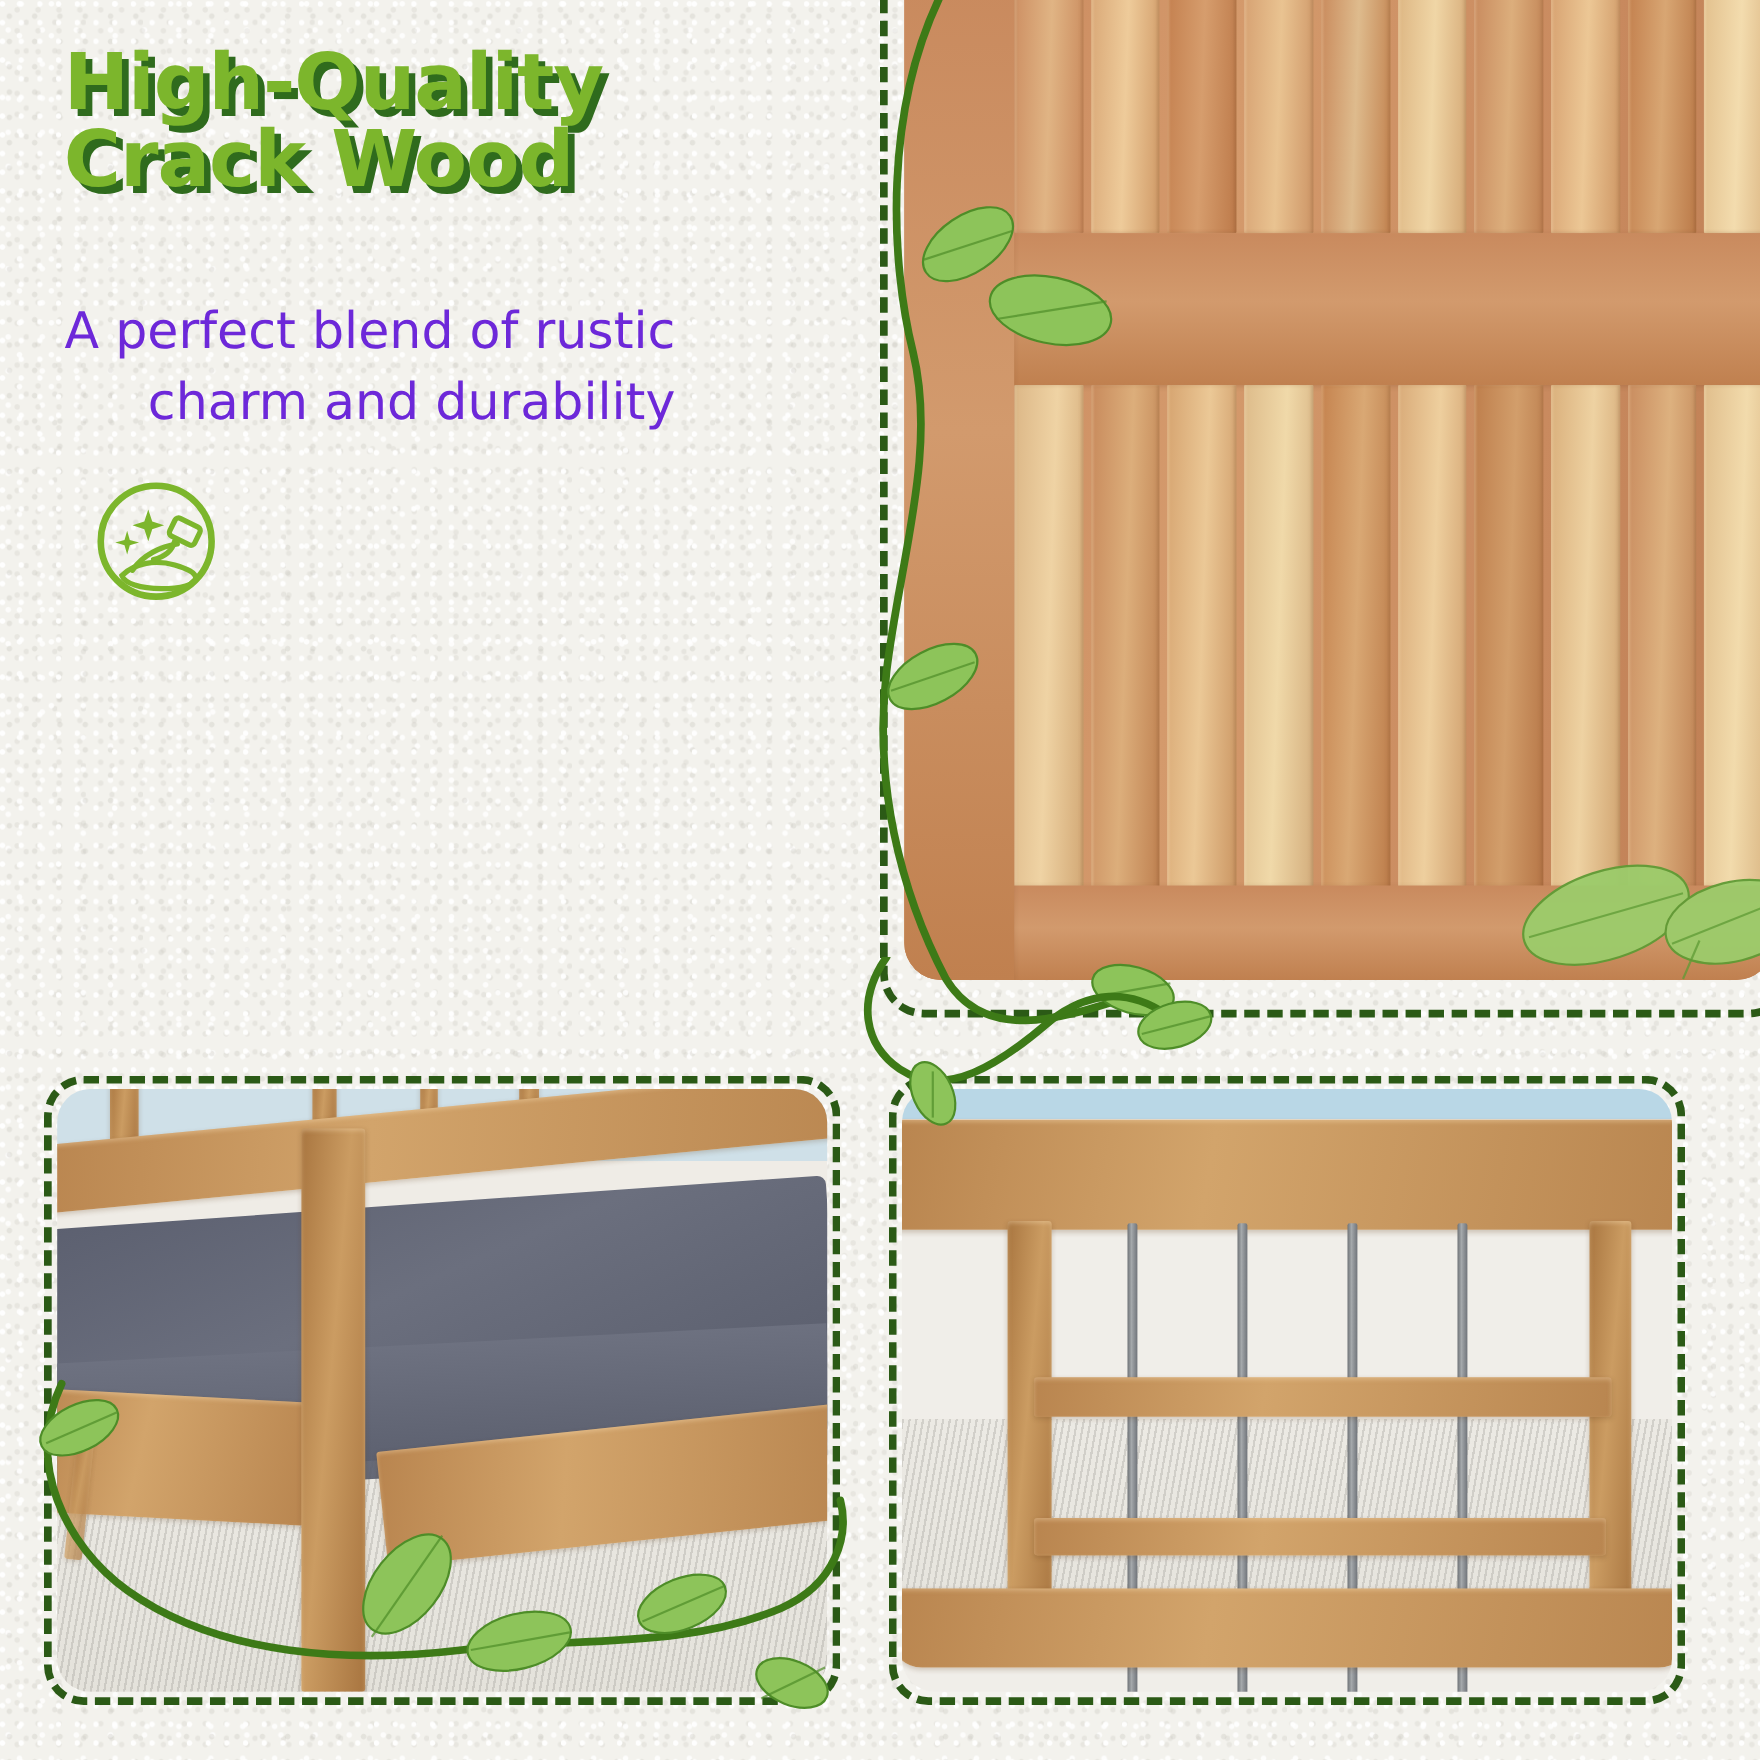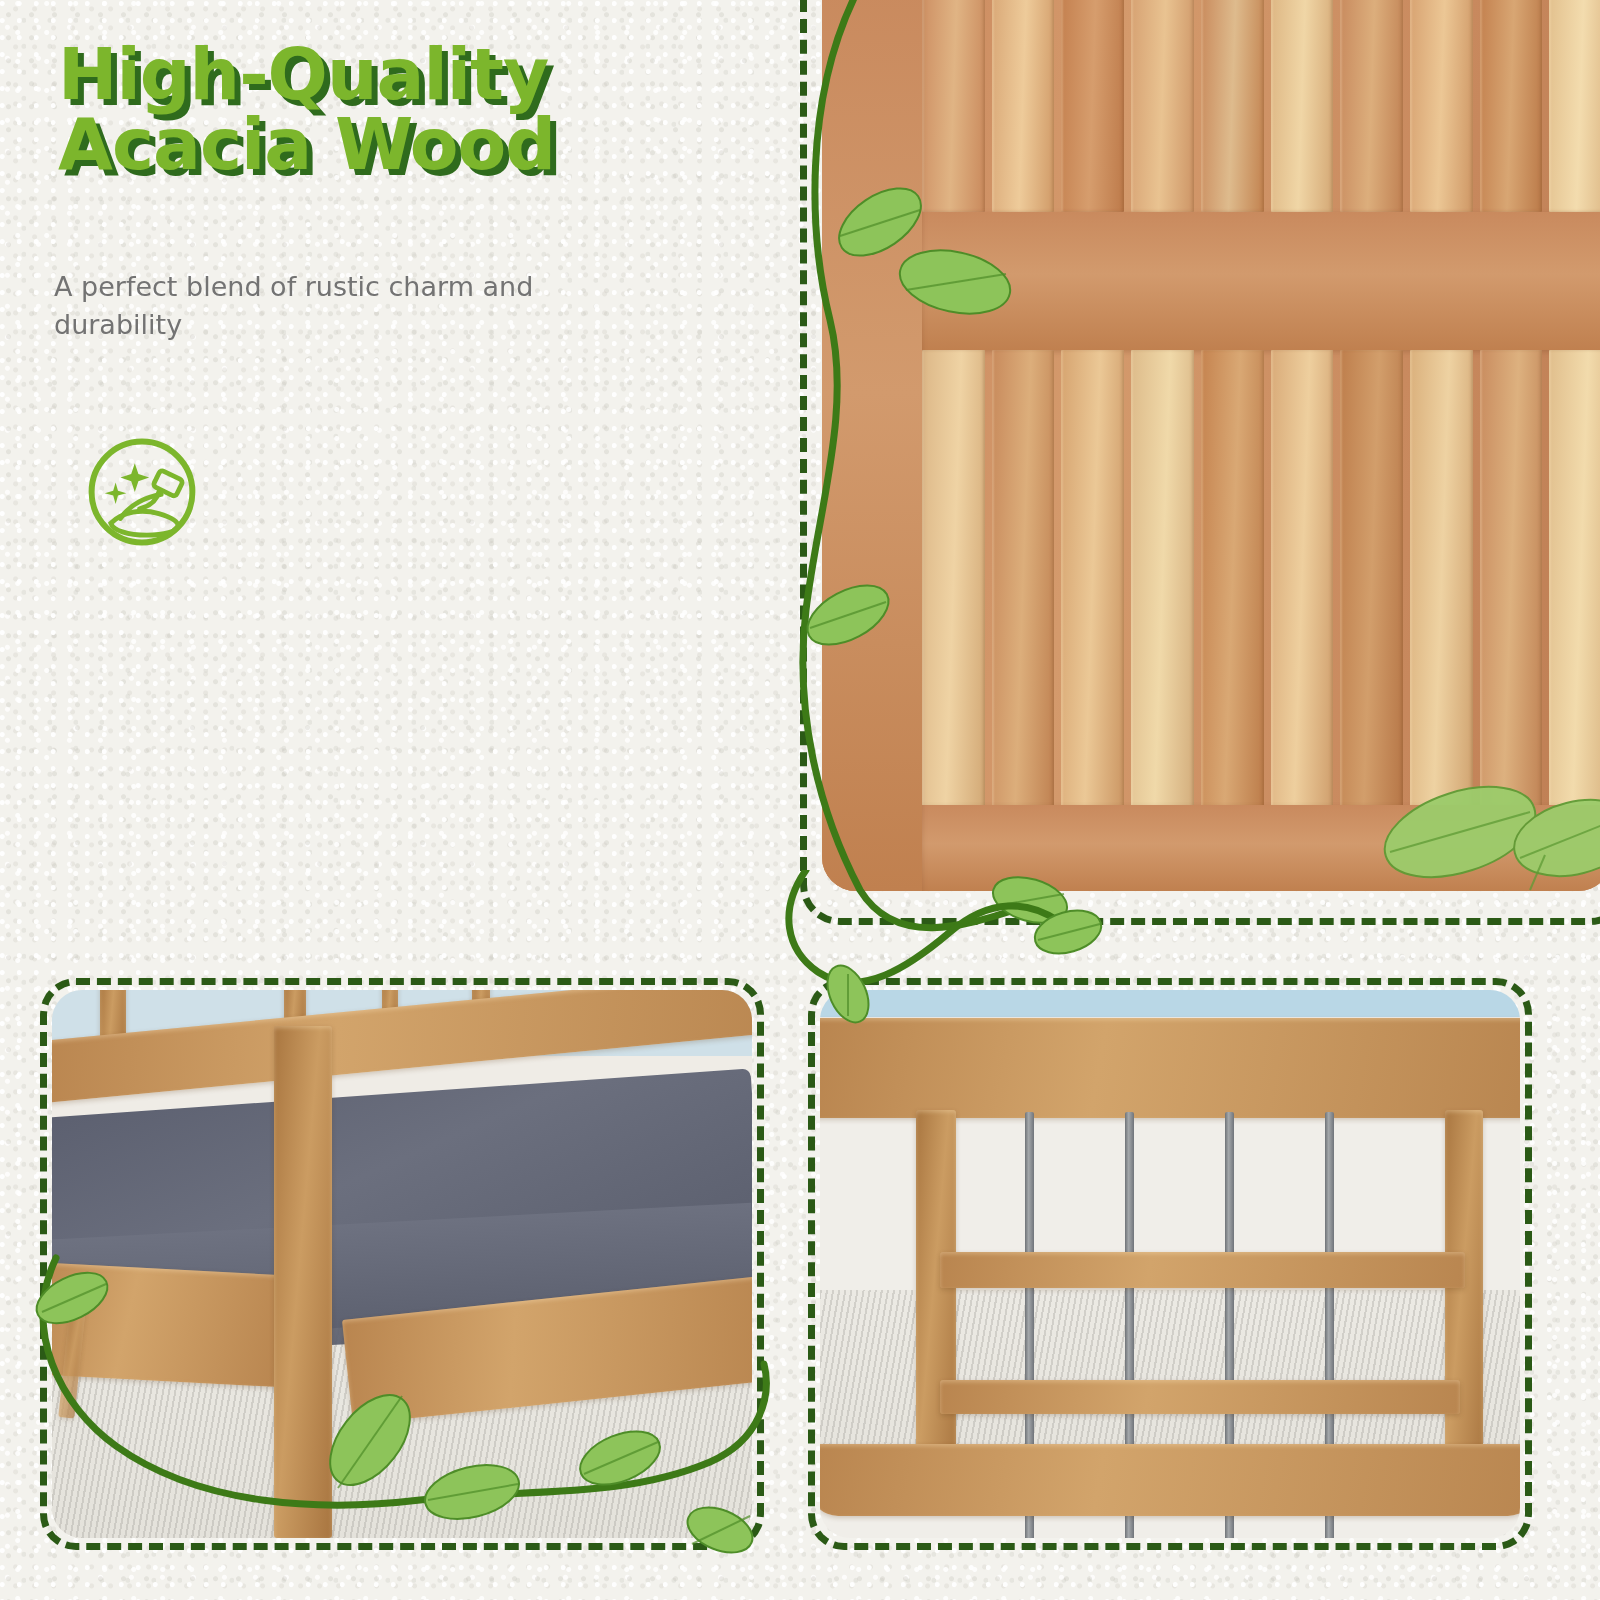--- a/index.html
+++ b/index.html
@@ -33,22 +33,23 @@
   #headline{
     position:absolute; left:58px; top:40px; width:700px;
     font-size:71px; line-height:.98; font-weight:bold;
     color:#7cb62c; letter-spacing:-1px;
     text-shadow:6px 6px 0 #2f6b1d;
     font-family:"DejaVu Sans", sans-serif;
   }
   #headline .l2{ display:block; }
   #subtitle{
     position:absolute; left:54px; top:268px; width:560px;
-    font-size:27px; line-height:1.42; color:#737373;
+    font-size:46px; line-height:1.42; color:#6d28d9;
     font-family:"DejaVu Sans", sans-serif;
+    text-align:right;
   }
 
   #feature-list{ position:absolute; left:82px; top:437px; width:640px; }
   .feature-row{
     display:flex; align-items:center; height:110px; margin-bottom:55px;
   }
   .feature-icon{ width:120px; height:120px; flex:0 0 120px; }
   .feature-label{
     margin-left:45px; font-size:42px; color:#2f5117;
     font-family:"DejaVu Sans", sans-serif; letter-spacing:.2px;
@@ -133,21 +134,21 @@
 </style>
 </head>
 <body>
 
 <div id="paper-texture"></div>
 
 <div id="text-column">
 
   <div id="headline">
     <span>High-Quality</span>
-    <span class="l2">Acacia Wood</span>
+    <span class="l2">Crack Wood</span>
   </div>
 
   <div id="subtitle">A perfect blend of rustic charm and durability</div>
 
   <div id="feature-list">
 
 
 
     <div class="feature-row">
       <span class="feature-icon">

